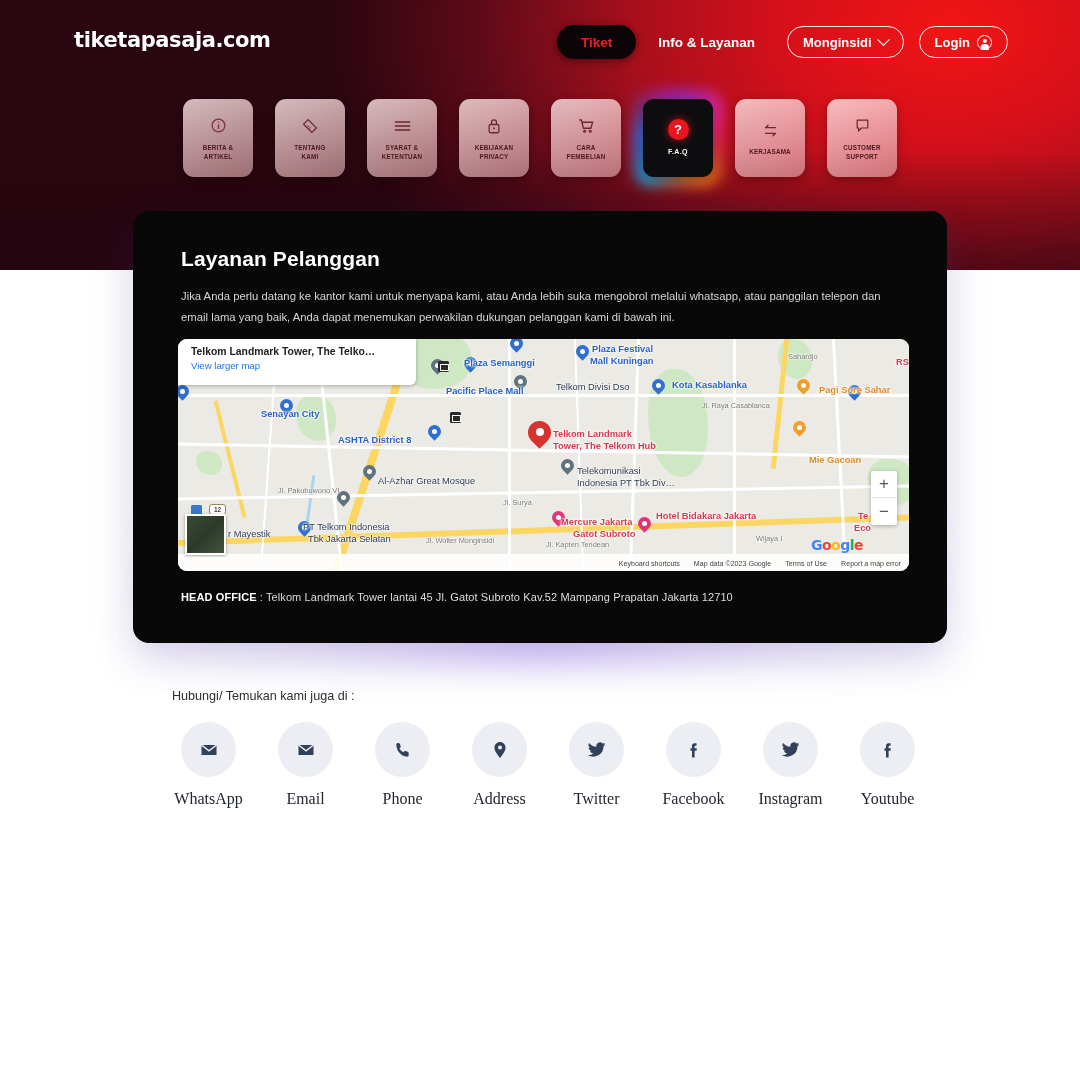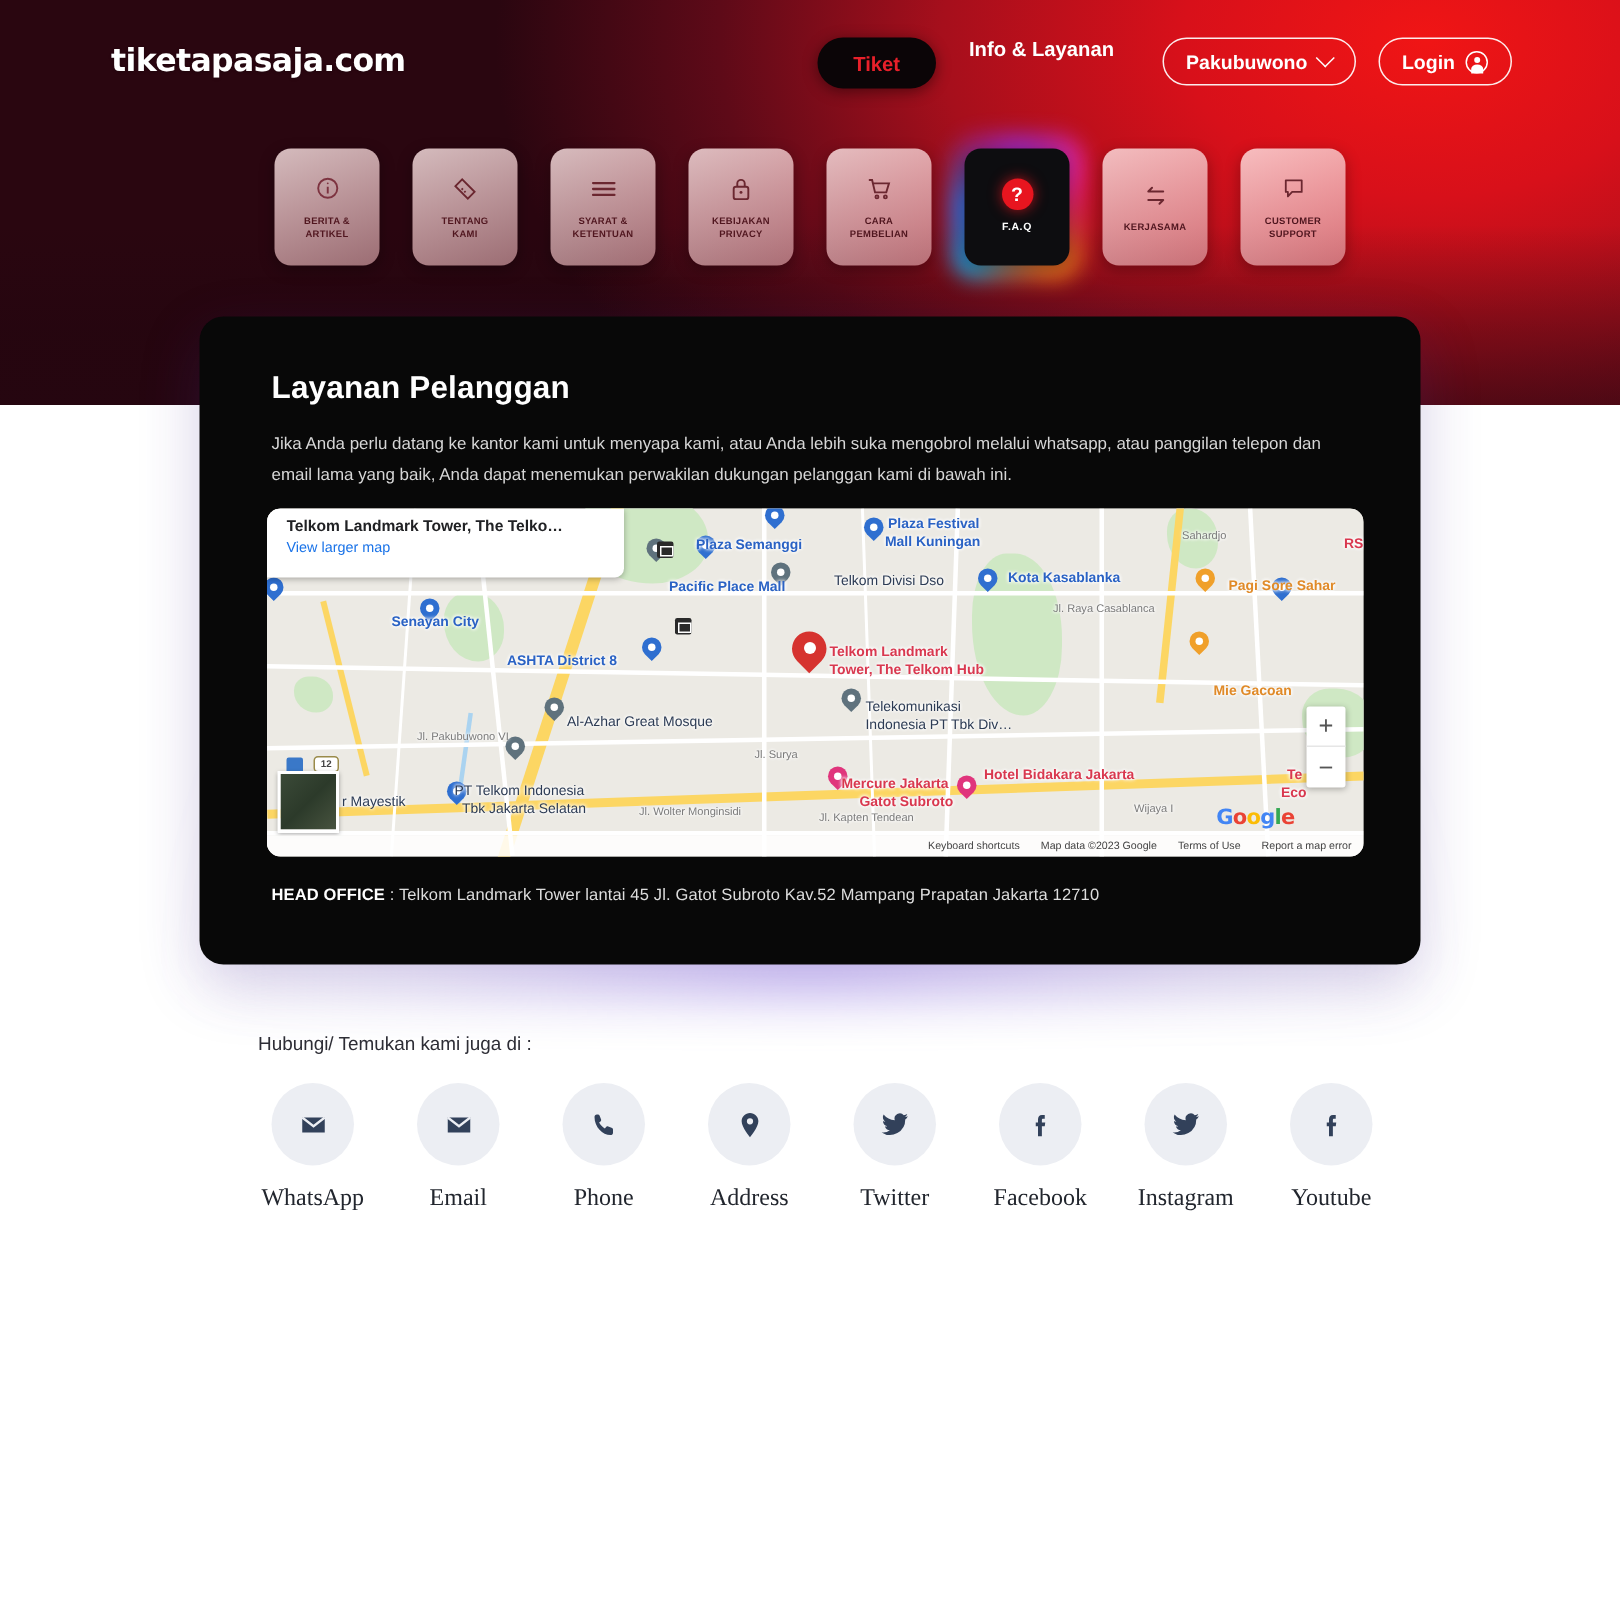--- a/index.html
+++ b/index.html
@@ -32,21 +32,21 @@
     display:flex; align-items:center; z-index:6;
   }
   .logo{
     position:absolute; left:74px; top:28px;
     color:#fff; font-size:21px; font-weight:700; letter-spacing:-0.4px;
     font-family:"DejaVu Sans", sans-serif;
     text-shadow:0 1px 2px rgba(0,0,0,.25);
   }
   .logo .dotcom{ letter-spacing:-0.5px; }
 
-  .nav{ position:absolute; right:72px; top:25px; display:flex; gap:0; }
+  .nav{ position:absolute; right:72px; top:25px; display:flex; align-items:center; gap:0; }
   .pill-tiket{
     width:79px;height:34px;border-radius:18px;background:#0b0507;
     display:flex;align-items:center;justify-content:center;
     color:#e8202a;font-size:13.5px;font-weight:700;
     box-shadow:0 2px 10px rgba(0,0,0,.45);
     margin-right:22px;
   }
   .nav-link{
     color:#fff;font-size:13.5px;font-weight:700;margin-right:32px;white-space:nowrap;
   }
@@ -218,21 +218,21 @@
   <div class="hero"></div>
 
   <div class="topbar">
     <div class="logo">
       <span>tiketapasaja</span><span class="dotcom">.com</span>
     </div>
     <div class="nav">
       <div class="pill-tiket">Tiket</div>
       <div class="nav-link">Info &amp; Layanan</div>
       <div class="pill-outline lang">
-        <span>Pakubuwono</span>
+        <span>Monginsidi</span>
         <span class="chev"></span>
       </div>
       <div class="pill-outline">
         <span>Login</span>
         <span class="usericon"></span>
       </div>
     </div>
   </div>
 
   <div class="tiles">

